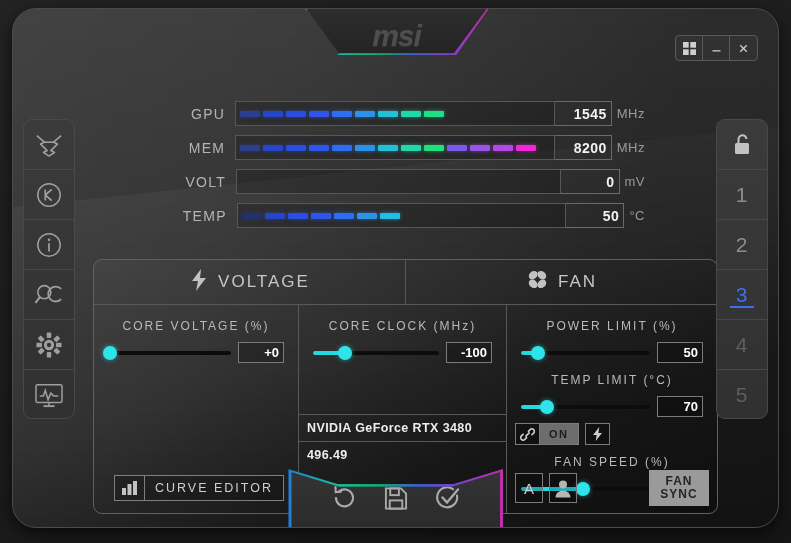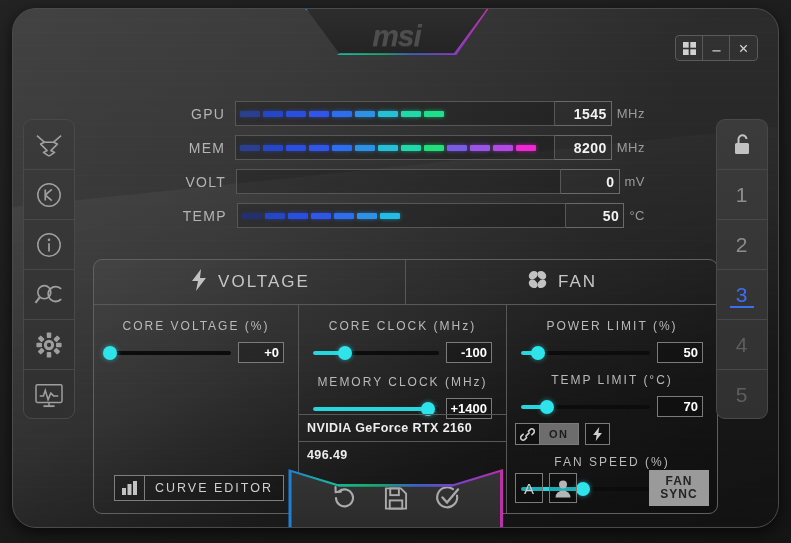--- a/index.html
+++ b/index.html
@@ -464,33 +464,22 @@
             <div class="ctl-title">CORE CLOCK (MHz)</div>
             <div class="slider-row">
               <div class="slider">
                 <div class="track"></div>
                 <div class="fill" style="width: 25%;"></div>
                 <div class="knob" style="left: 25%;"></div>
               </div>
               <div class="valbox">-100</div>
             </div>
           </div>
-          <div class="ctl" style="padding-top:12px;">
-            <div class="ctl-title">MEMORY CLOCK (MHz)</div>
-            <div class="slider-row">
-              <div class="slider">
-                <div class="track"></div>
-                <div class="fill" style="width: 91%;"></div>
-                <div class="knob" style="left: 91%;"></div>
-              </div>
-              <div class="valbox">+1400</div>
-            </div>
-          </div>
           <div class="gpu-info">
-            <div class="gpu-name">NVIDIA GeForce RTX 2160</div>
+            <div class="gpu-name">NVIDIA GeForce RTX 3480</div>
             <div class="gpu-drv">496.49</div>
           </div>
         </div>
 
         <div class="col col-c">
           <div class="ctl">
             <div class="ctl-title">POWER LIMIT (%)</div>
             <div class="slider-row">
               <div class="slider">
                 <div class="track"></div>

